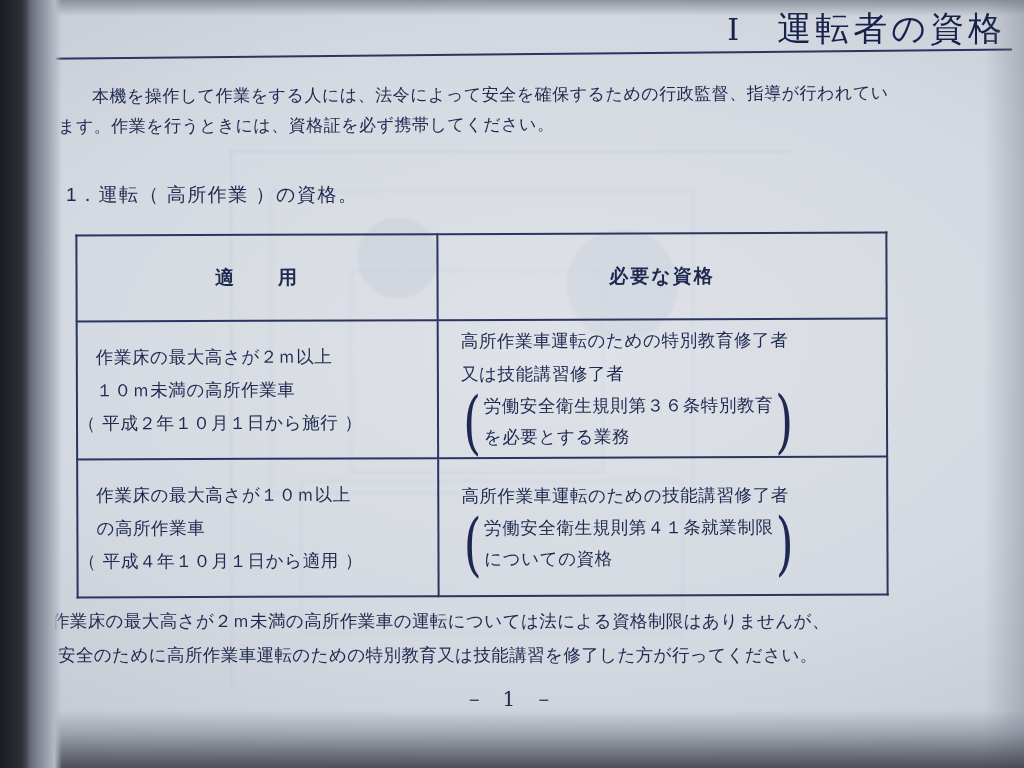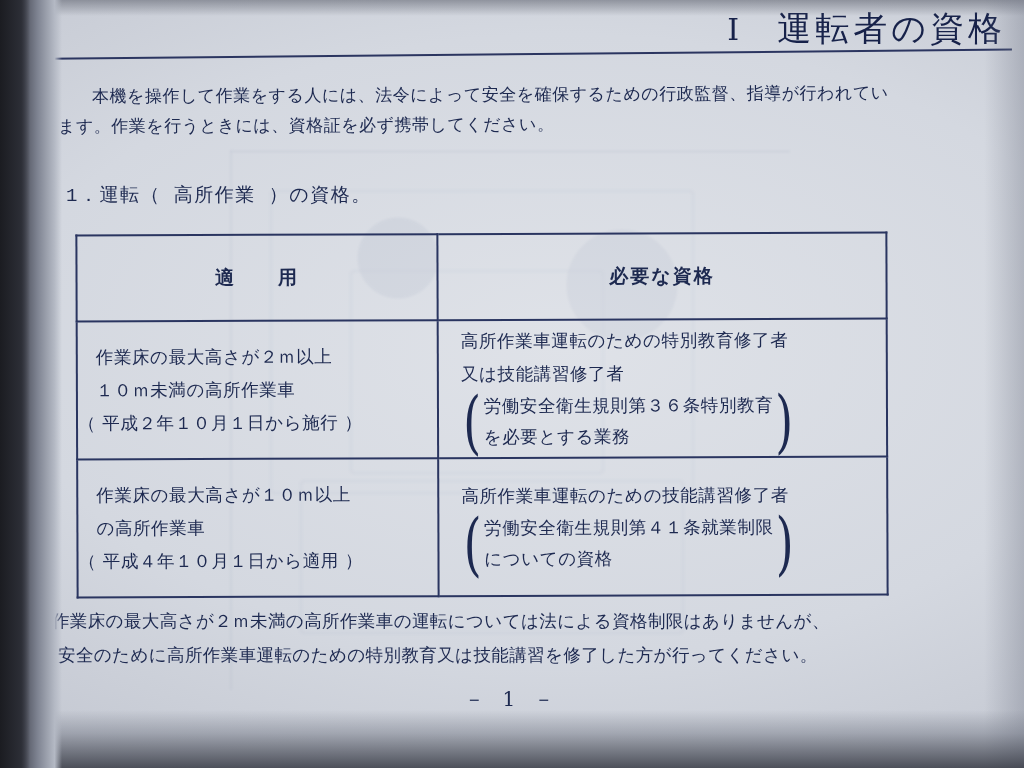--- a/index.html
+++ b/index.html
@@ -122,21 +122,21 @@
     letter-spacing: 0.5px;
   }
   .intro .l1 { display: block; text-indent: 34px; transform: rotate(-0.25deg); }
   .intro .l2 { display: block; transform: rotate(-0.25deg); }
 
   
   .section-title {
     position: absolute;
     left: 66px;
     top: 182px;
-    font-family: Liberation Mono, monospace;
+    font-family: Liberation Sans, sans-serif;
     font-size: 19px;
     letter-spacing: 1.5px;
     color: #1d2950;
   }
 
   
   .table {
     position: absolute;
     left: 76px;
     top: 233px;

